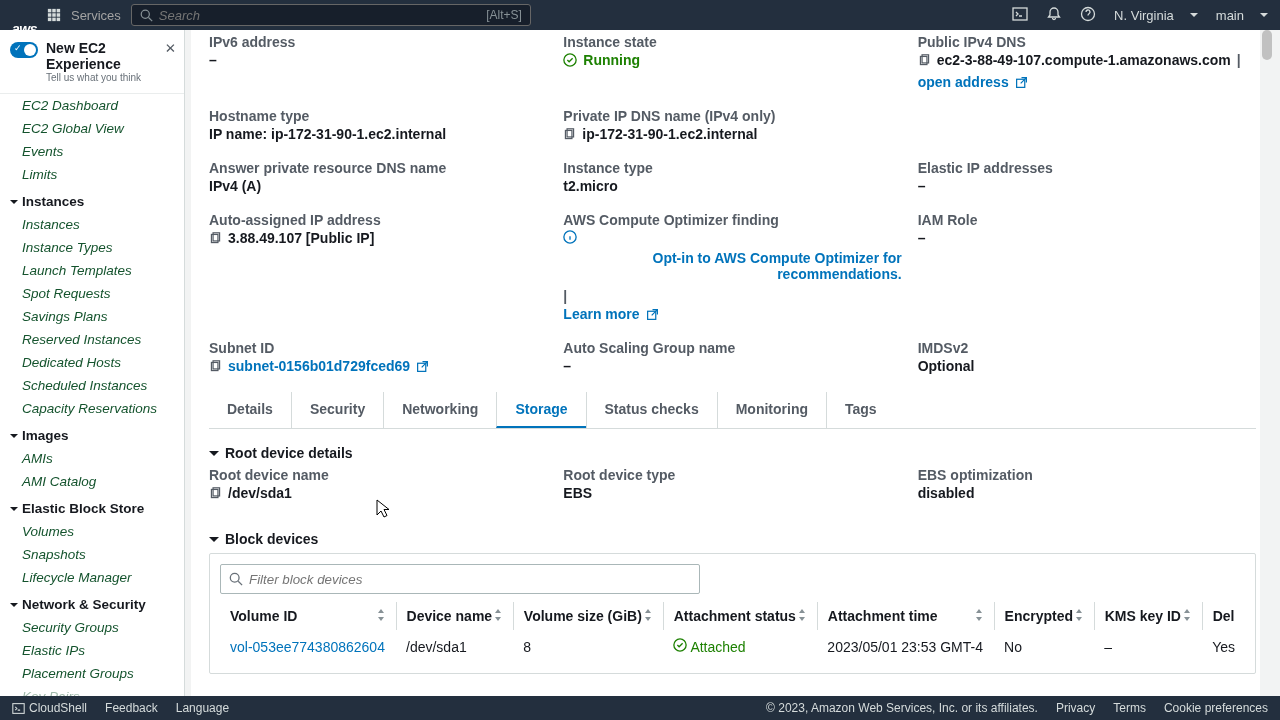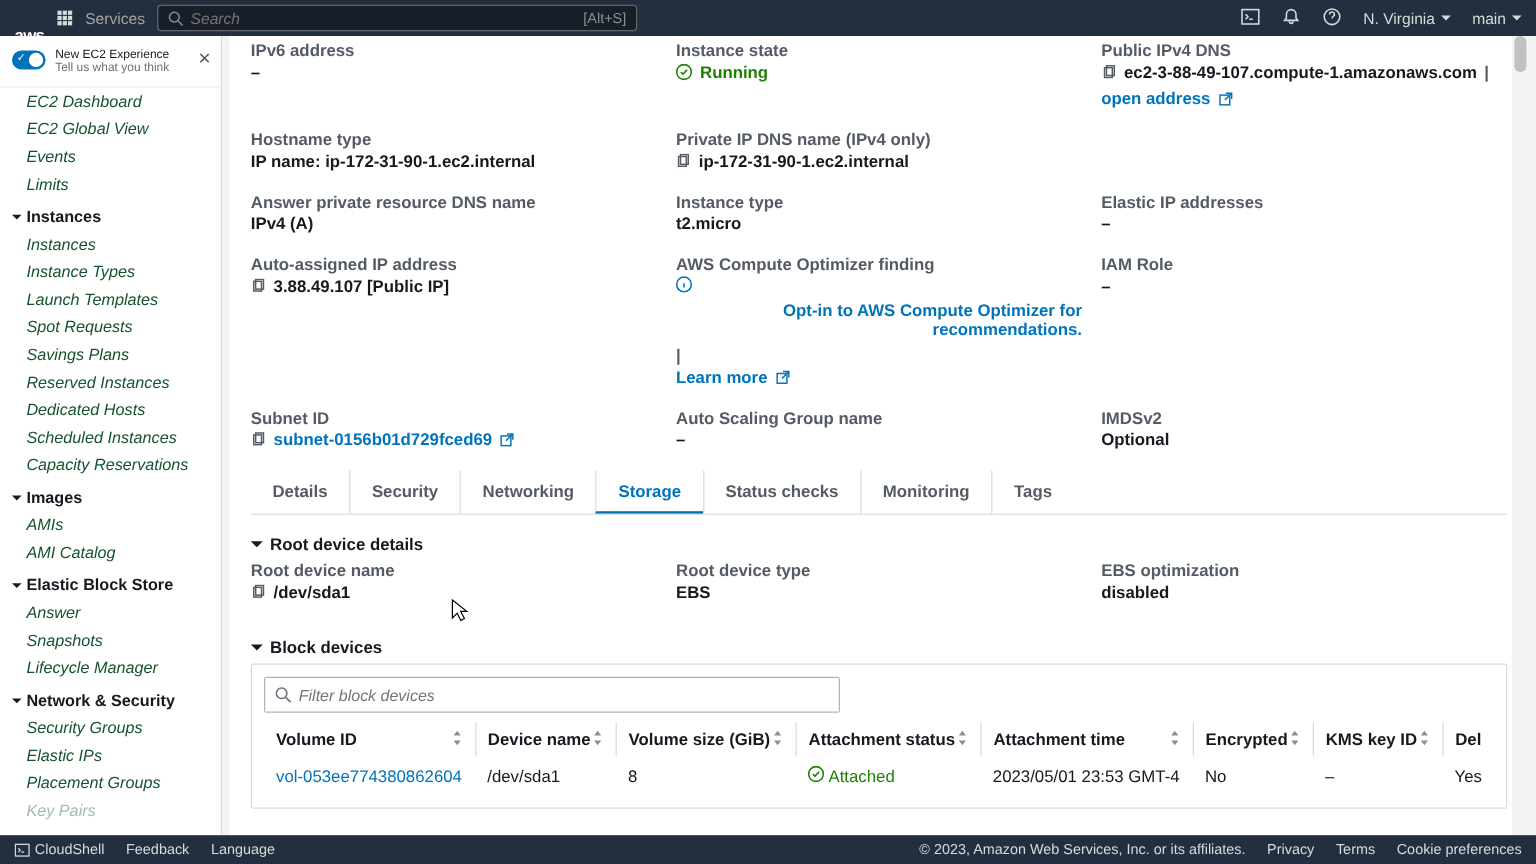--- a/index.html
+++ b/index.html
@@ -1,49 +1,49 @@
 <!DOCTYPE html>
 <html><head>
 <meta charset="utf-8">
 <style>
 * { margin: 0; padding: 0; box-sizing: border-box; font-family: "Amazon Ember", "Helvetica Neue", Arial, sans-serif; }
 body { width: 1280px; height: 720px; overflow: hidden; background: #f2f3f3; font-size: 14px; color: #16191f; }
 
 
 .top-header { height: 30px; background: #232f3e; display: flex; align-items: center; padding: 0 12px; color: #fff; font-size: 13px; position: relative; }
-.aws-logo { font-weight: 700; font-size: 14px; letter-spacing: -0.5px; color: #fff; margin-top: 28px; }
+.aws-logo { font-weight: 700; font-style: italic; font-size: 14px; letter-spacing: -0.5px; color: #fff; margin-top: 28px; }
 .grid-icon { margin: 0 10px; display: inline-flex; }
 .grid-icon svg { width: 14px; height: 14px; fill: #d5dbdb; }
 .services-text { color: #a3a3a3; margin-right: 10px; }
 .search-box { display: flex; align-items: center; background: #171f2b; border: 1px solid #666; border-radius: 3px; height: 22px; width: 400px; padding: 0 8px; color: #879196; }
 .search-box svg { width: 13px; height: 13px; fill: #879196; margin-right: 6px; }
 .search-box input { background: transparent; border: none; color: #879196; flex: 1; font-size: 13px; font-style: italic; outline: none; }
 .search-kbd { color: #879196; font-size: 12px; }
 .header-right { position: absolute; right: 12px; display: flex; align-items: center; gap: 18px; }
 .header-icon svg { width: 16px; height: 16px; fill: #d5dbdb; }
-.region, .account { color: #d5dbdb; display: flex; align-items: center; gap: 5px; }
+.region, .account { color: #d5dbdb; display: flex; align-items: center; gap: 16px; }
 .caret-down { border: 4px solid transparent; border-top-color: #d5dbdb; margin-top: 4px; }
 
 
 .bottom-footer { position: absolute; bottom: 0; left: 0; right: 0; height: 24px; background: #232f3e; display: flex; align-items: center; padding: 0 12px; color: #d5dbdb; font-size: 12px; justify-content: space-between; gap: 17px; }
 .footer-left, .footer-right { display: flex; gap: 18px; align-items: center; }
 .footer-right a { color: #d5dbdb; text-decoration: none; }
 .cs-icon svg { width: 13px; height: 13px; fill: #d5dbdb; vertical-align: middle; margin-right: 4px; }
 
 
 .main-layout { display: flex; height: calc(100% - 54px); }
 
 
 .sidebar { width: 185px; background: #fff; border-right: 1px solid #d5dbdb; overflow-y: auto; font-size: 13.5px; position: relative; }
 .new-exp { display: flex; align-items: flex-start; padding: 10px 10px; border-bottom: 1px solid #eaeded; position: relative; }
 .toggle { width: 28px; height: 16px; background: #0073bb; border-radius: 8px; position: relative; flex-shrink: 0; margin-top: 2px; }
 .toggle::after { content: ''; position: absolute; right: 2px; top: 2px; width: 12px; height: 12px; background: #fff; border-radius: 50%; }
 .toggle-check { position: absolute; left: 4px; top: 1px; color: #fff; font-size: 9px; }
 .new-exp-txt { margin-left: 8px; }
-.new-exp-txt .title { font-size: 10px; font-weight: 400; }
+.new-exp-txt .title { font-size: 14px; font-weight: 700; }
 .new-exp-txt .sub { font-size: 10px; color: #687078; }
 .close-x { position: absolute; right: 8px; top: 10px; color: #545b64; cursor: pointer; }
 .sidebar ul { list-style: none; }
 .sidebar li { padding: 4px 10px 4px 22px; color: #14532d; cursor: pointer; font-style: italic; }
 .sidebar .section-hdr { padding: 8px 10px 4px 10px; font-weight: 700; color: #16191f; display: flex; align-items: center; gap: 4px; }
 .sidebar .caret { border: 4px solid transparent; border-top-color: #16191f; margin-top: 4px; flex-shrink: 0; }
 
 
 .content { flex: 1; overflow: auto; padding: 0 18px; background: #fff; margin: 0 6px; position: relative; }
 .content-scroll { position: absolute; right: 0; top: 0; bottom: 0; width: 14px; background: #f2f3f3; }
@@ -180,21 +180,21 @@
       </div>
     <ul>
       <li>AMIs</li>
       <li>AMI Catalog</li>
     </ul>
     <div class="section-hdr">
         <span class="caret"></span>
         <span>Elastic Block Store</span>
       </div>
     <ul>
-      <li>Answer</li>
+      <li>Volumes</li>
       <li>Snapshots</li>
       <li>Lifecycle Manager</li>
     </ul>
     <div class="section-hdr">
         <span class="caret"></span>
         <span>Network &amp; Security</span>
       </div>
     <ul>
       <li>Security Groups</li>
       <li>Elastic IPs</li>

